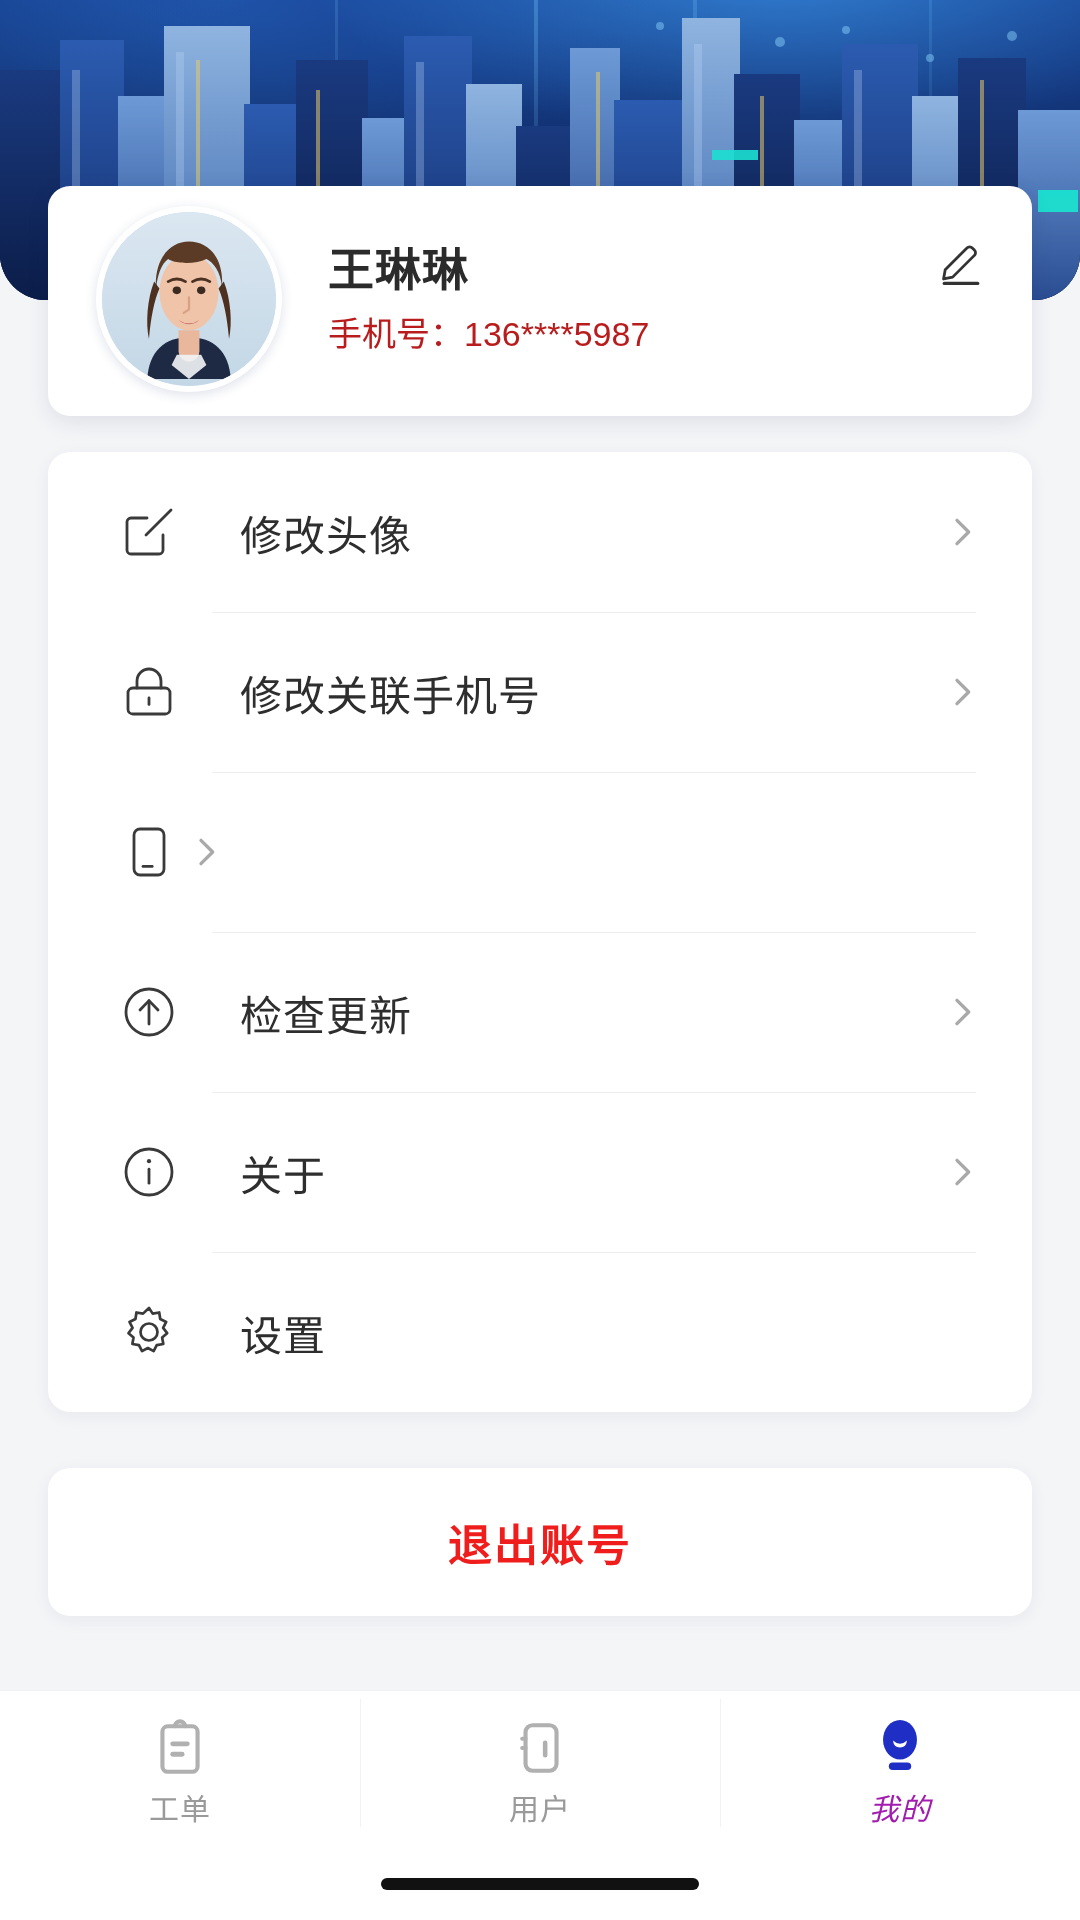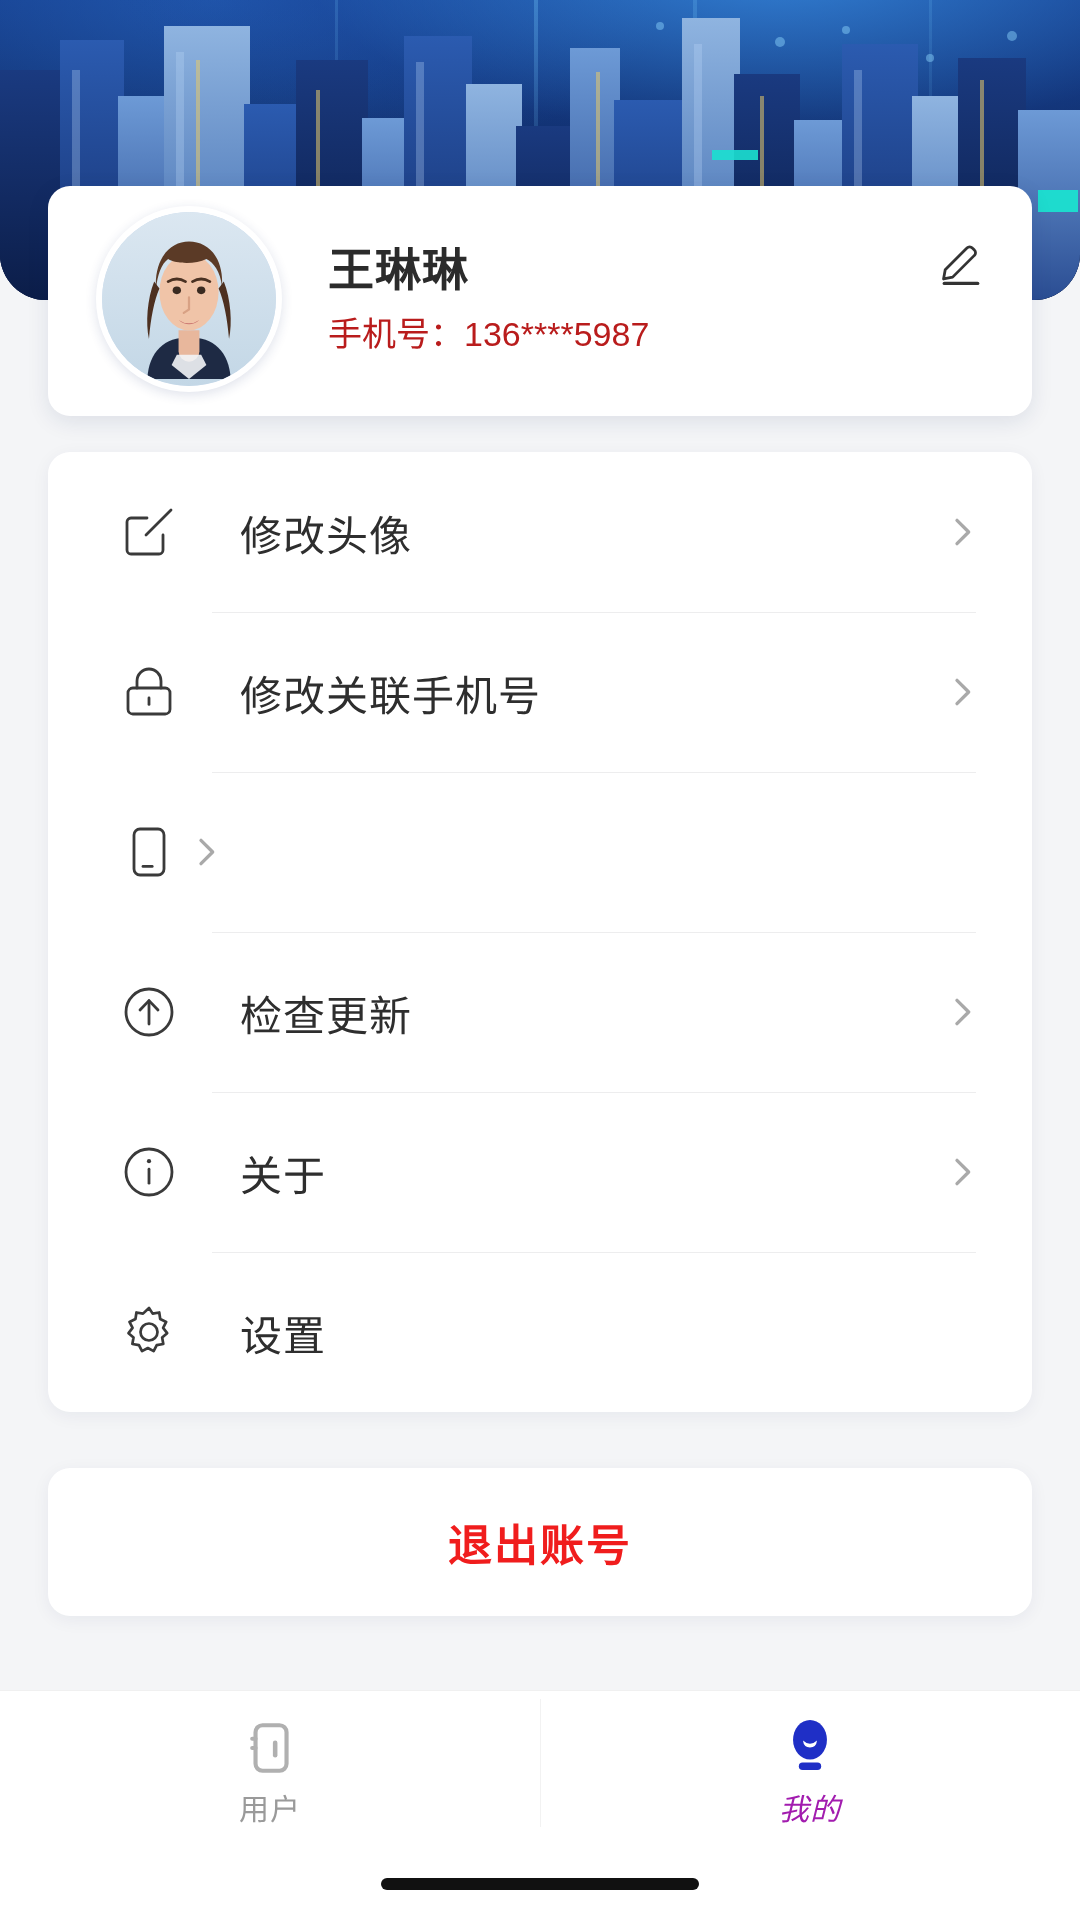--- a/index.html
+++ b/index.html
@@ -427,20 +427,31 @@
     </div>
 
   </div>
 
   <div class="logout-card">
     <span class="logout-text">退出账号</span>
   </div>
 
   <div class="tabbar">
 
+    <div class="tab">
+      <span class="tab-icon">
+        <svg viewBox="0 0 30 30" width="62" height="62" fill="none" stroke="#b0b0b0" stroke-width="2" stroke-linecap="round" stroke-linejoin="round">
+          <rect x="6.5" y="4.5" width="17" height="22" rx="2.6"></rect>
+          <path d="M12.6 4.5a2.4 2.4 0 0 1 4.8 0"></path>
+          <path d="M11.5 13h7" stroke-width="2.4"></path>
+          <path d="M11.5 18h4.5" stroke-width="2.4"></path>
+        </svg>
+      </span>
+      <span class="tab-label">工单</span>
+    </div>
 
 
     <div class="tab">
       <span class="tab-icon">
         <svg viewBox="0 0 30 30" width="62" height="62" fill="none" stroke="#b0b0b0" stroke-width="2" stroke-linecap="round" stroke-linejoin="round">
           <rect x="8" y="4" width="15" height="22" rx="3.4"></rect>
           <path d="M8 10.5h-1.6M8 15h-1.6"></path>
           <path d="M17.5 12.5v6" stroke-width="2.2"></path>
         </svg>
       </span>

